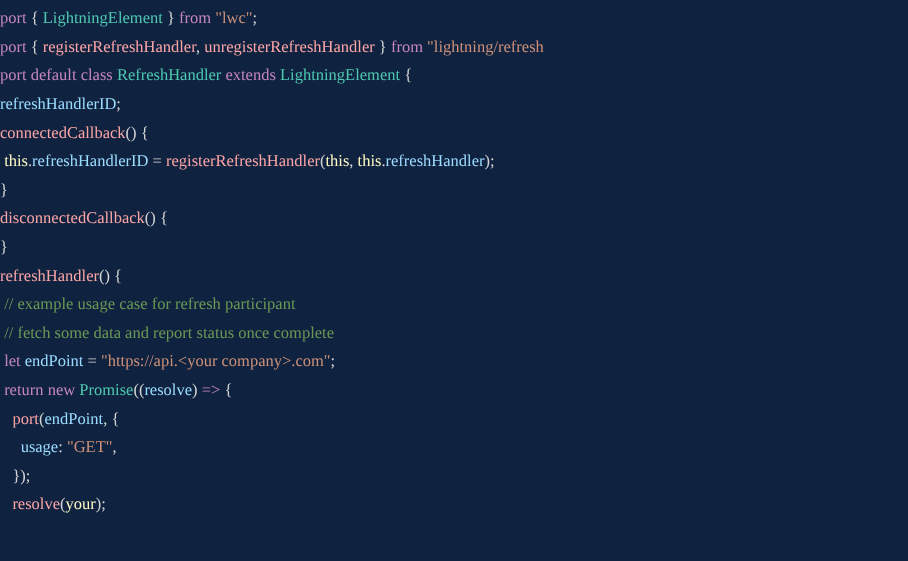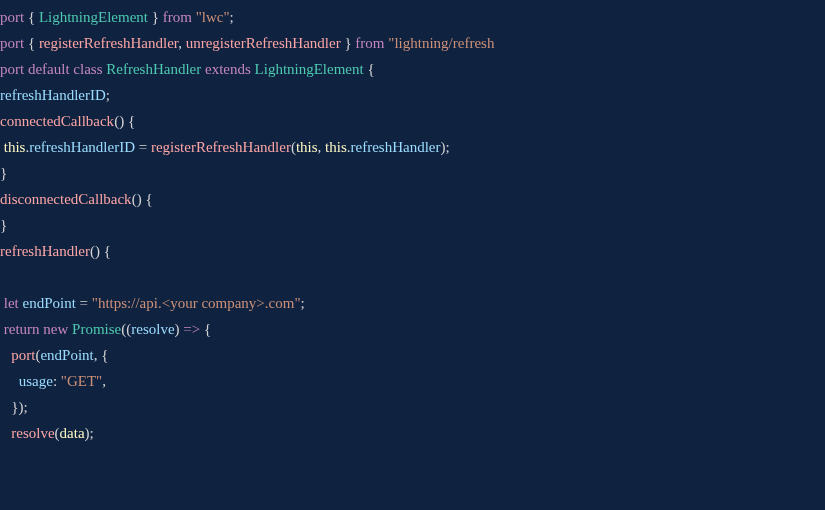--- a/index.html
+++ b/index.html
@@ -44,28 +44,29 @@
 
 <div class="line"><span class="t-default">}</span></div>
 
 <div class="line"><span class="t-func">disconnectedCallback</span><span class="t-default">(</span><span class="t-default">)</span><span class="t-default"> </span><span class="t-default">{</span></div>
 
 
 <div class="line"><span class="t-default">}</span></div>
 
 <div class="line"><span class="t-func">refreshHandler</span><span class="t-default">(</span><span class="t-default">)</span><span class="t-default"> </span><span class="t-default">{</span></div>
 
-<div class="line"><span class="t-default"> </span></div>
+<div class="line"><span class="t-default"> </span><span class="t-comment">// example usage case for refresh participant</span></div>
 
+<div class="line"><span class="t-default"> </span><span class="t-comment">// fetch some data and report status once complete</span></div>
 
 <div class="line"><span class="t-default"> </span><span class="t-keyword">let</span><span class="t-default"> </span><span class="t-member">endPoint</span><span class="t-default"> </span><span class="t-default">=</span><span class="t-default"> </span><span class="t-string">"https://api.&lt;your company&gt;.com"</span><span class="t-default">;</span></div>
 
 <div class="line"><span class="t-default"> </span><span class="t-keyword">return</span><span class="t-default"> </span><span class="t-keyword">new</span><span class="t-default"> </span><span class="t-type">Promise</span><span class="t-default">(</span><span class="t-default">(</span><span class="t-param">resolve</span><span class="t-default">)</span><span class="t-default"> </span><span class="t-keyword">=&gt;</span><span class="t-default"> </span><span class="t-default">{</span></div>
 
 <div class="line"><span class="t-default">   </span><span class="t-func">port</span><span class="t-default">(</span><span class="t-member">endPoint</span><span class="t-default">,</span><span class="t-default"> </span><span class="t-default">{</span></div>
 
 <div class="line"><span class="t-default">     </span><span class="t-member">usage</span><span class="t-default">:</span><span class="t-default"> </span><span class="t-string">"GET"</span><span class="t-default">,</span></div>
 
 <div class="line"><span class="t-default">   </span><span class="t-default">});</span></div>
 
-<div class="line"><span class="t-default">   </span><span class="t-func">resolve</span><span class="t-default">(</span><span class="t-this">data</span><span class="t-default">);</span></div>
+<div class="line"><span class="t-default">   </span><span class="t-func">resolve</span><span class="t-default">(</span><span class="t-this">your</span><span class="t-default">);</span></div>
 
 </div>
 
 </body></html>

